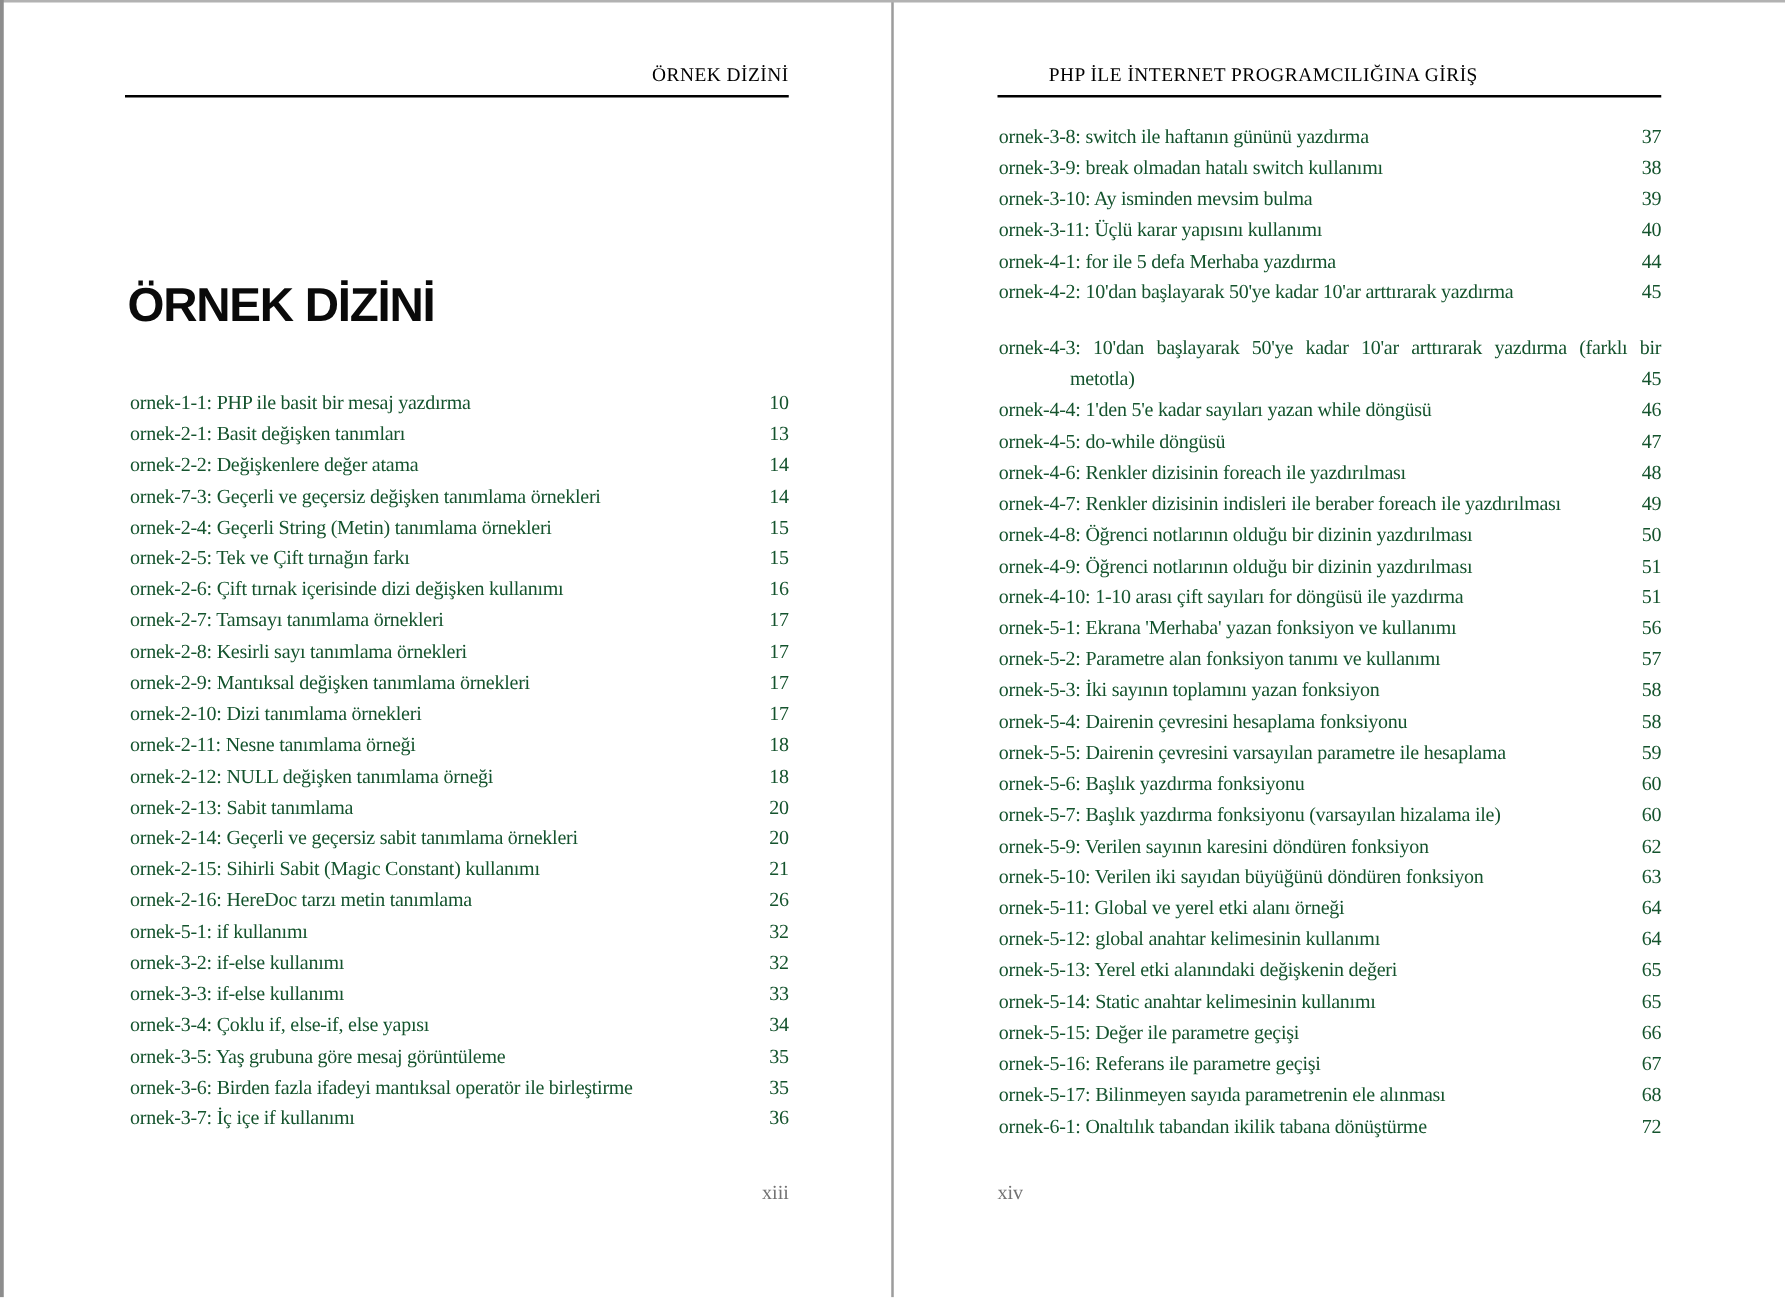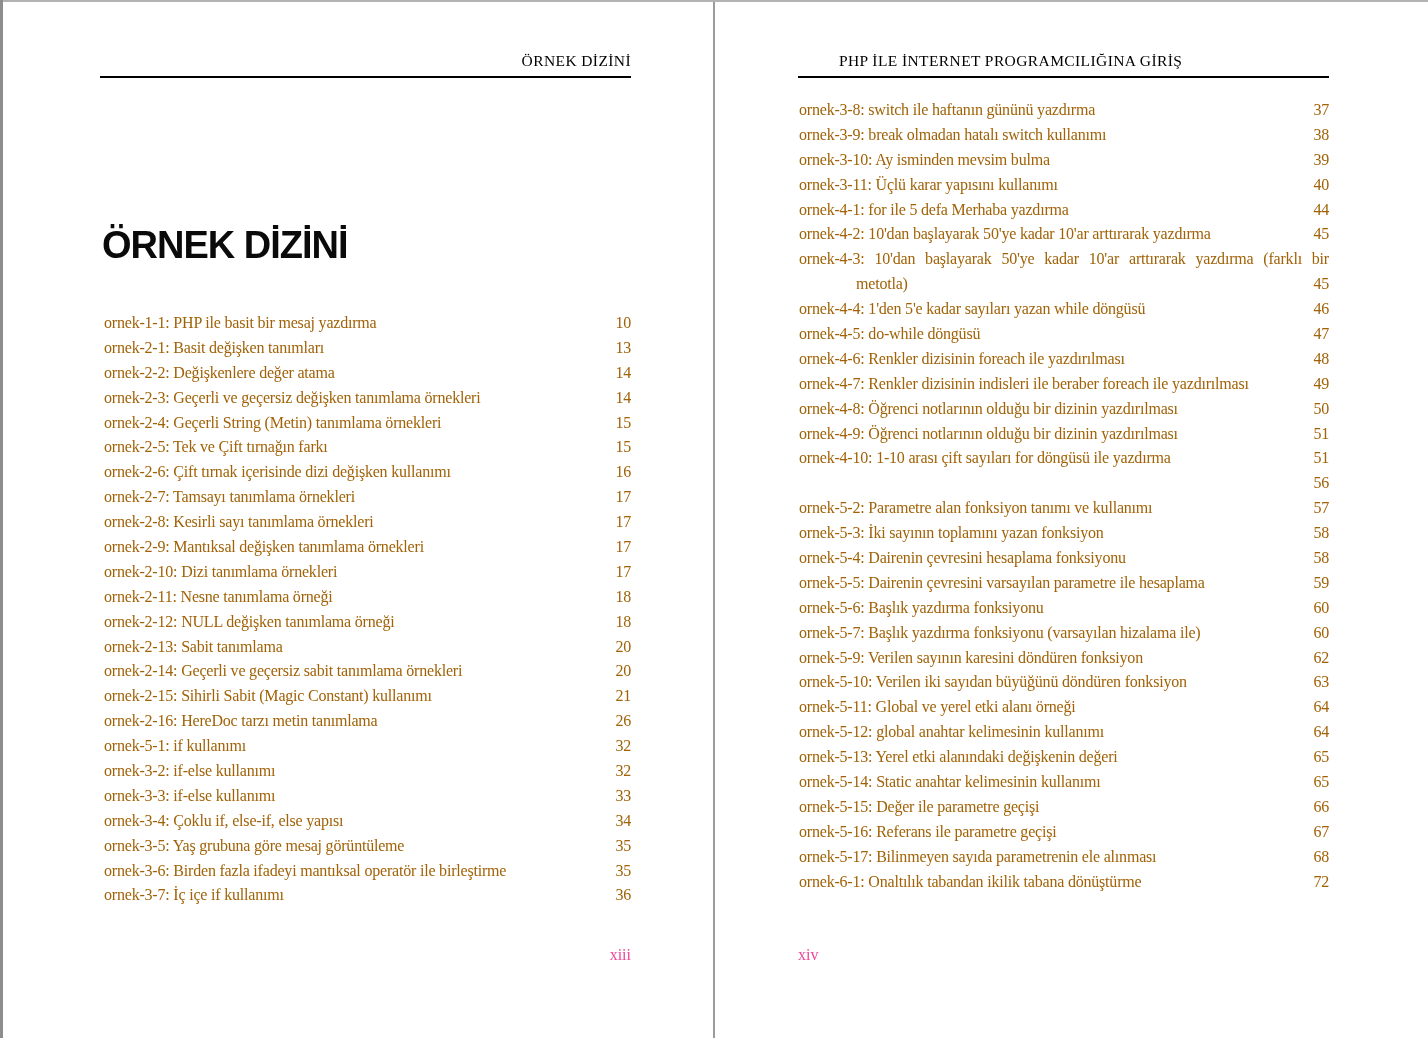--- a/index.html
+++ b/index.html
@@ -36,49 +36,49 @@
     font-weight:bold; font-size:38px; letter-spacing:-1px; color:#0a0a0a;
     white-space:nowrap;
   }
 
   .toc { position:absolute; width:530px; }
   .page-left  .toc { top:311px; left:104px; width:527px; }
   .page-right .toc { top:98px;  left:84px;  width:530px; }
 
   .toc-row {
     position:relative; height:24.9px; line-height:24.9px;
-    font-size:16px; letter-spacing:-0.2px; white-space:nowrap; color:#a16207;
+    font-size:16px; letter-spacing:-0.2px; white-space:nowrap; color:#14532d;
   }
   .toc-row .lab { display:inline; }
   .toc-row .pg  { position:absolute; right:0; top:0; text-align:right; }
   .toc-row.justify { white-space:normal; }
   .toc-row.justify .lab {
     display:block; width:100%;
-    text-align:justify; text-align-last:justify;
+    text-align:justify; text-align-last:justify;margin-top:20px;
   }
   .toc-row.indent .lab { padding-left:57px; }
 
-  .folio { position:absolute; top:946px; width:531px; font-size:16px; color:#ec4899; }
+  .folio { position:absolute; top:946px; width:531px; font-size:16px; color:#737373; }
   .page-left  .folio { left:100px; text-align:right; }
   .page-right .folio { left:83px;  text-align:left; }
 </style>
 </head>
 <body>
 
 <div class="screen">
 
   <div class="page page-left">
     <div class="running-head">ÖRNEK DİZİNİ</div>
     <div class="head-rule"></div>
     <h1 class="page-title">ÖRNEK DİZİNİ</h1>
     <div class="toc" id="toc-left">
         <div class="toc-row"><span class="lab">ornek-1-1: PHP ile basit bir mesaj yazdırma</span><span class="pg">10</span></div>
         <div class="toc-row"><span class="lab">ornek-2-1: Basit değişken tanımları</span><span class="pg">13</span></div>
         <div class="toc-row"><span class="lab">ornek-2-2: Değişkenlere değer atama</span><span class="pg">14</span></div>
-        <div class="toc-row"><span class="lab">ornek-2-3: Geçerli ve geçersiz değişken tanımlama örnekleri</span><span class="pg">14</span></div>
+        <div class="toc-row"><span class="lab">ornek-7-3: Geçerli ve geçersiz değişken tanımlama örnekleri</span><span class="pg">14</span></div>
         <div class="toc-row"><span class="lab">ornek-2-4: Geçerli String (Metin) tanımlama örnekleri</span><span class="pg">15</span></div>
         <div class="toc-row"><span class="lab">ornek-2-5: Tek ve Çift tırnağın farkı</span><span class="pg">15</span></div>
         <div class="toc-row"><span class="lab">ornek-2-6: Çift tırnak içerisinde dizi değişken kullanımı</span><span class="pg">16</span></div>
         <div class="toc-row"><span class="lab">ornek-2-7: Tamsayı tanımlama örnekleri</span><span class="pg">17</span></div>
         <div class="toc-row"><span class="lab">ornek-2-8: Kesirli sayı tanımlama örnekleri</span><span class="pg">17</span></div>
         <div class="toc-row"><span class="lab">ornek-2-9: Mantıksal değişken tanımlama örnekleri</span><span class="pg">17</span></div>
         <div class="toc-row"><span class="lab">ornek-2-10: Dizi tanımlama örnekleri</span><span class="pg">17</span></div>
         <div class="toc-row"><span class="lab">ornek-2-11: Nesne tanımlama örneği</span><span class="pg">18</span></div>
         <div class="toc-row"><span class="lab">ornek-2-12: NULL değişken tanımlama örneği</span><span class="pg">18</span></div>
         <div class="toc-row"><span class="lab">ornek-2-13: Sabit tanımlama</span><span class="pg">20</span></div>
@@ -110,21 +110,21 @@
           <span class="lab">ornek-4-3: 10'dan başlayarak 50'ye kadar 10'ar arttırarak yazdırma (farklı bir</span>
         </div>
         <div class="toc-row indent"><span class="lab">metotla)</span><span class="pg">45</span></div>
         <div class="toc-row"><span class="lab">ornek-4-4: 1'den 5'e kadar sayıları yazan while döngüsü</span><span class="pg">46</span></div>
         <div class="toc-row"><span class="lab">ornek-4-5: do-while döngüsü</span><span class="pg">47</span></div>
         <div class="toc-row"><span class="lab">ornek-4-6: Renkler dizisinin foreach ile yazdırılması</span><span class="pg">48</span></div>
         <div class="toc-row"><span class="lab">ornek-4-7: Renkler dizisinin indisleri ile beraber foreach ile yazdırılması</span><span class="pg">49</span></div>
         <div class="toc-row"><span class="lab">ornek-4-8: Öğrenci notlarının olduğu bir dizinin yazdırılması</span><span class="pg">50</span></div>
         <div class="toc-row"><span class="lab">ornek-4-9: Öğrenci notlarının olduğu bir dizinin yazdırılması</span><span class="pg">51</span></div>
         <div class="toc-row"><span class="lab">ornek-4-10: 1-10 arası çift sayıları for döngüsü ile yazdırma</span><span class="pg">51</span></div>
-        <div class="toc-row"><span class="pg">56</span></div>
+        <div class="toc-row"><span class="lab">ornek-5-1: Ekrana 'Merhaba' yazan fonksiyon ve kullanımı</span><span class="pg">56</span></div>
         <div class="toc-row"><span class="lab">ornek-5-2: Parametre alan fonksiyon tanımı ve kullanımı</span><span class="pg">57</span></div>
         <div class="toc-row"><span class="lab">ornek-5-3: İki sayının toplamını yazan fonksiyon</span><span class="pg">58</span></div>
         <div class="toc-row"><span class="lab">ornek-5-4: Dairenin çevresini hesaplama fonksiyonu</span><span class="pg">58</span></div>
         <div class="toc-row"><span class="lab">ornek-5-5: Dairenin çevresini varsayılan parametre ile hesaplama</span><span class="pg">59</span></div>
         <div class="toc-row"><span class="lab">ornek-5-6: Başlık yazdırma fonksiyonu</span><span class="pg">60</span></div>
         <div class="toc-row"><span class="lab">ornek-5-7: Başlık yazdırma fonksiyonu (varsayılan hizalama ile)</span><span class="pg">60</span></div>
         <div class="toc-row"><span class="lab">ornek-5-9: Verilen sayının karesini döndüren fonksiyon</span><span class="pg">62</span></div>
         <div class="toc-row"><span class="lab">ornek-5-10: Verilen iki sayıdan büyüğünü döndüren fonksiyon</span><span class="pg">63</span></div>
         <div class="toc-row"><span class="lab">ornek-5-11: Global ve yerel etki alanı örneği</span><span class="pg">64</span></div>
         <div class="toc-row"><span class="lab">ornek-5-12: global anahtar kelimesinin kullanımı</span><span class="pg">64</span></div>

